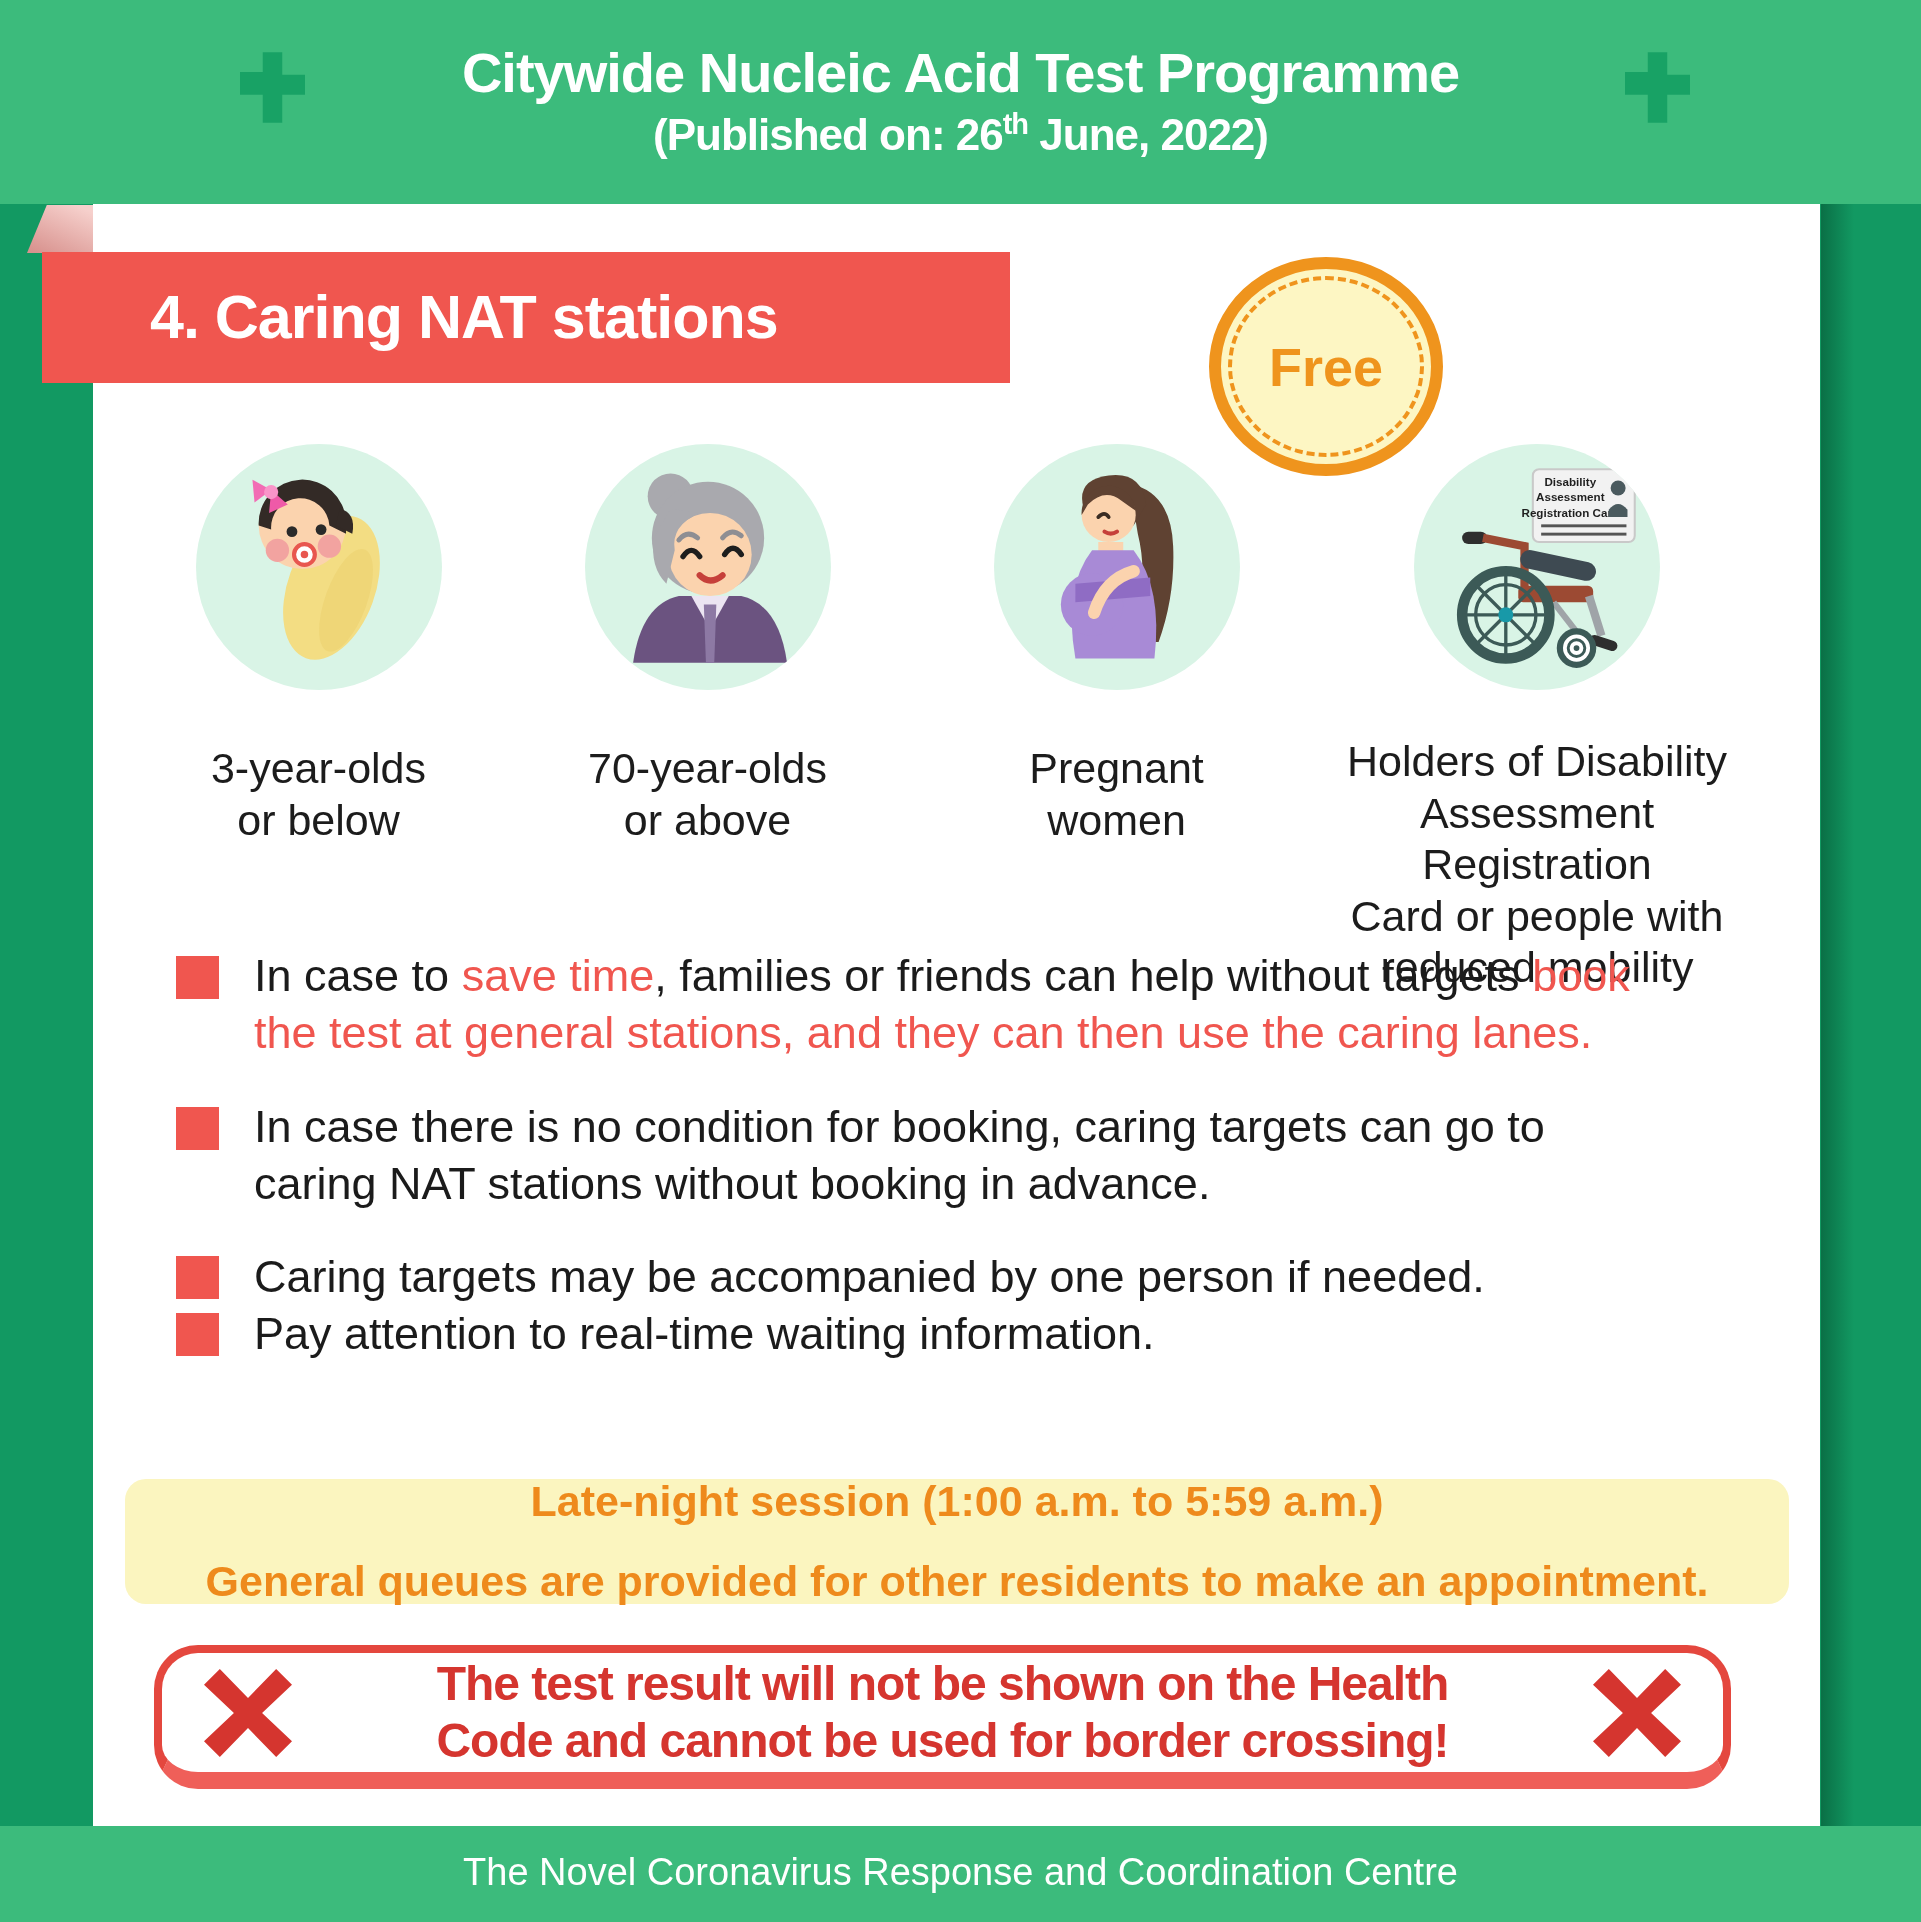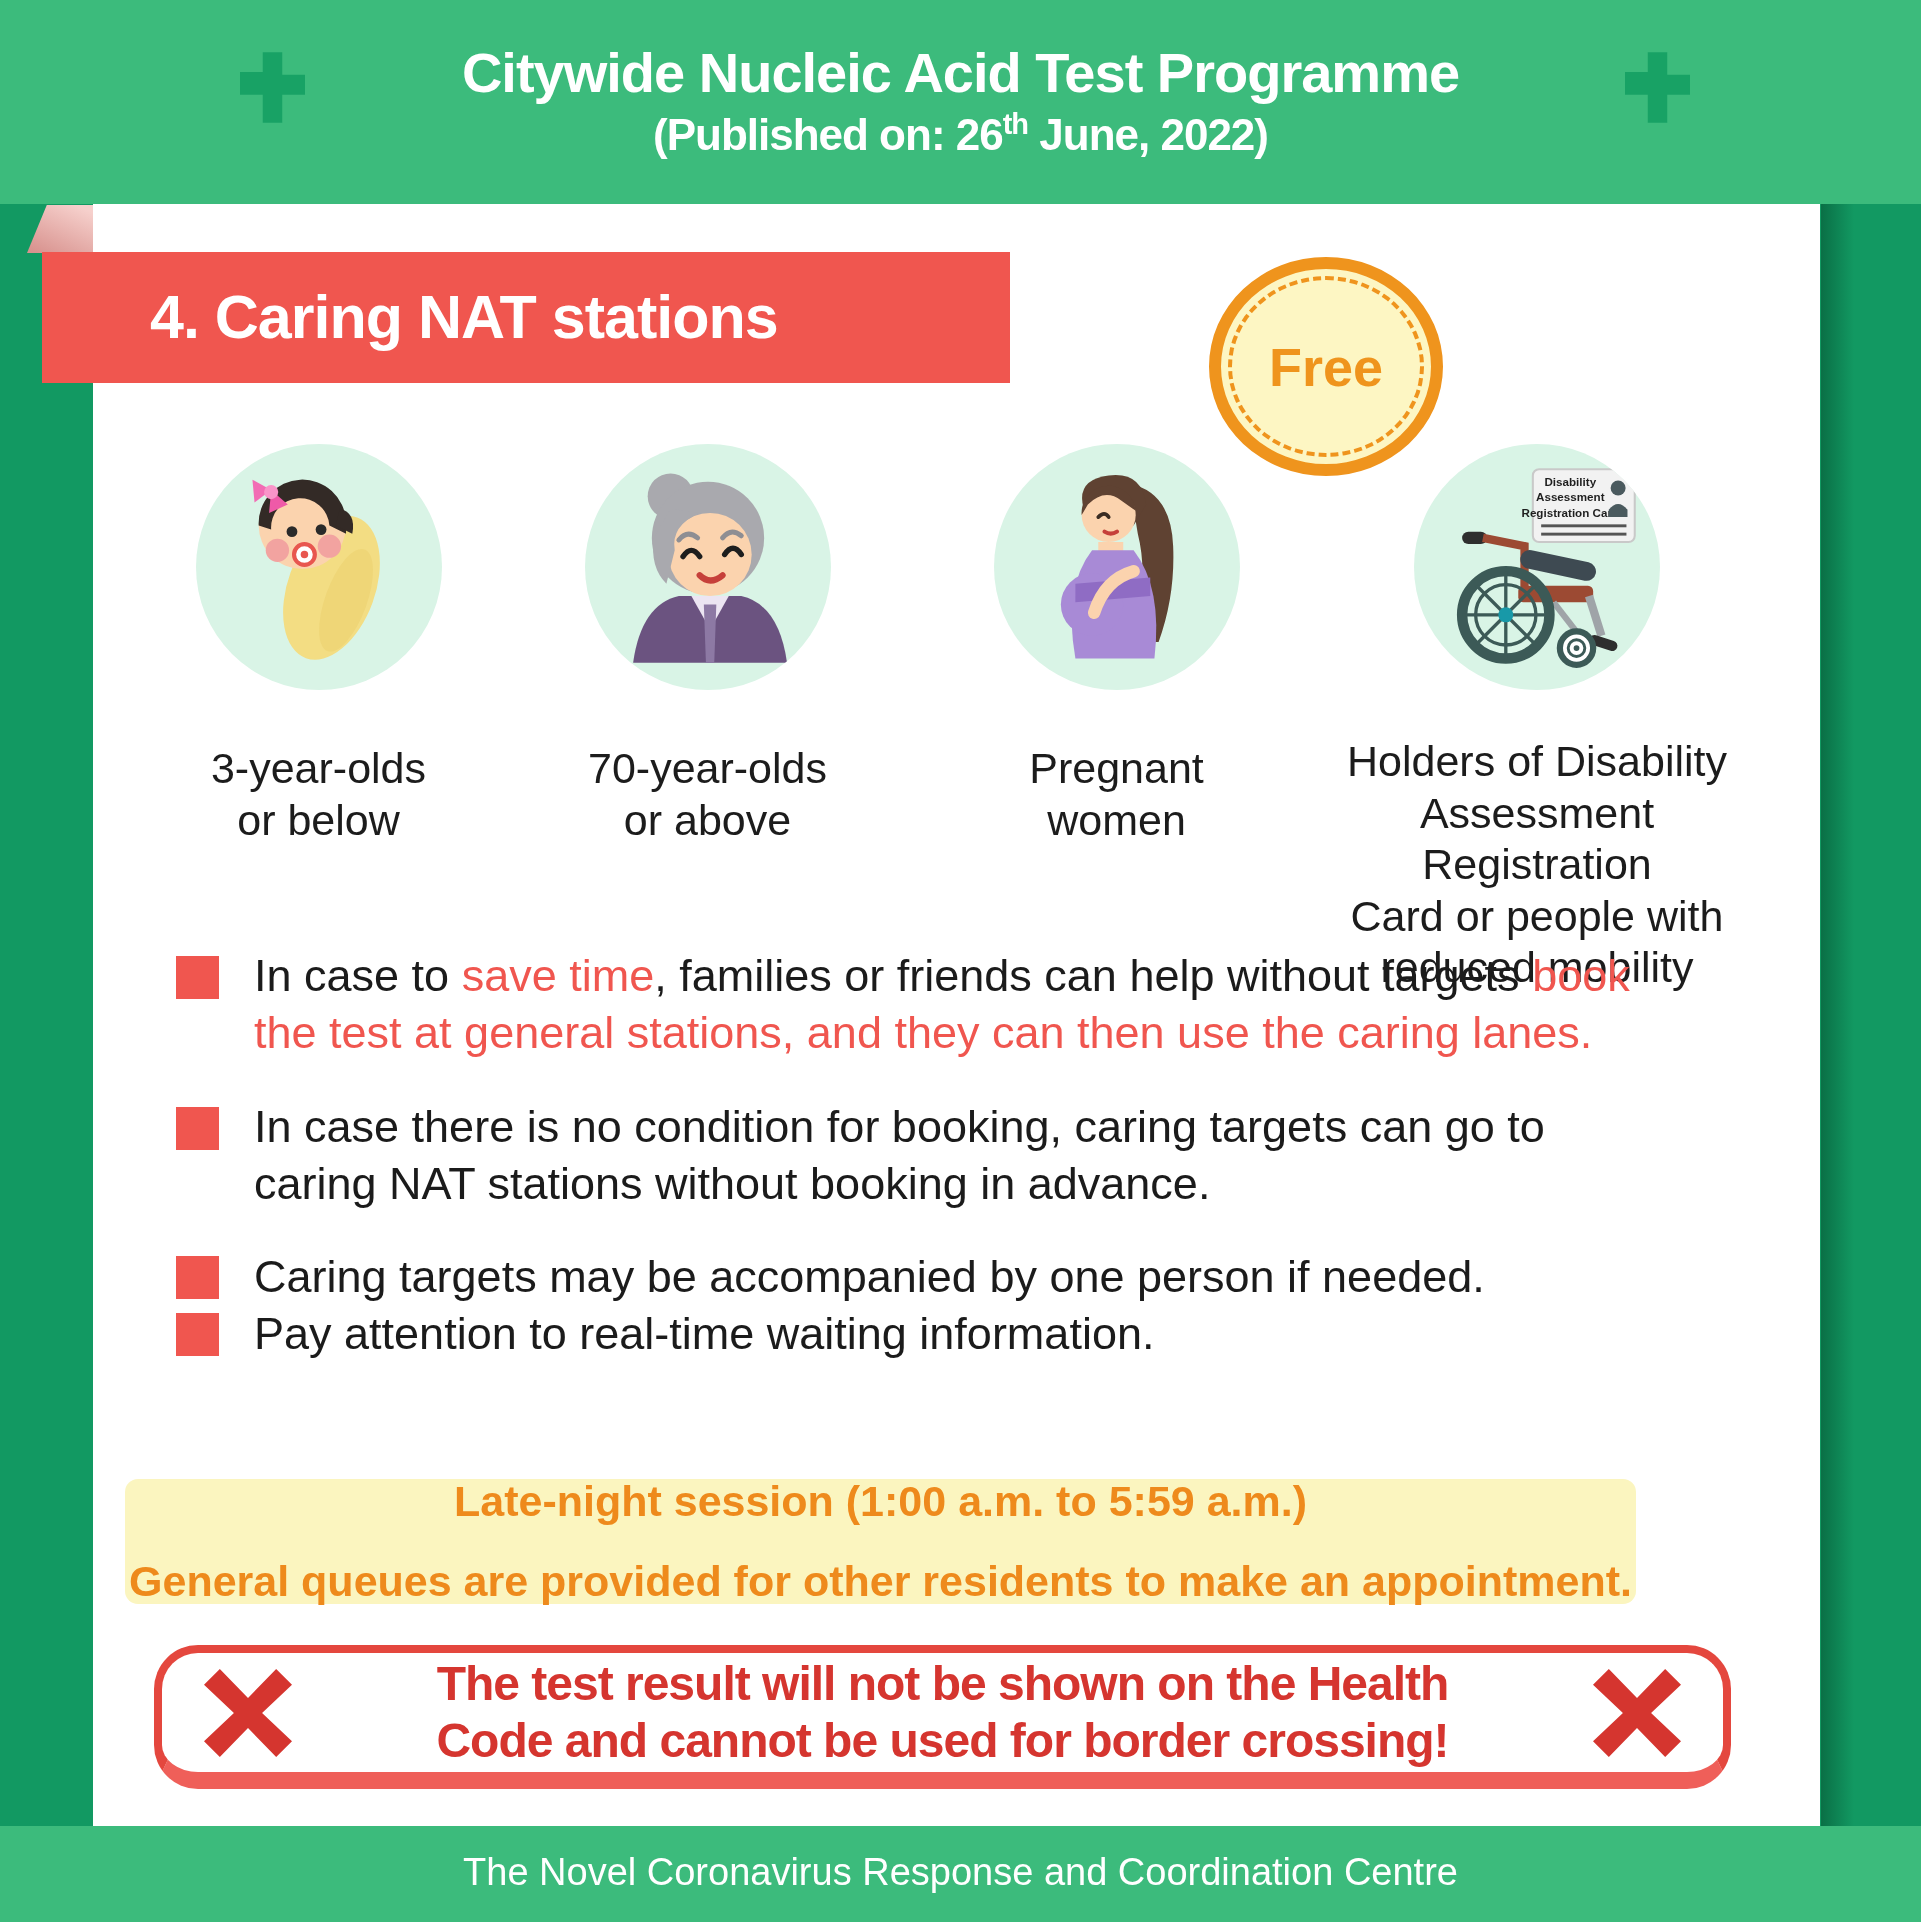--- a/index.html
+++ b/index.html
@@ -46,21 +46,21 @@
   .target-label{margin-top:52px;font-size:43px;line-height:1.22;color:#1c1c1c;white-space:pre-line;}
   .tc4 .target-label{margin-top:46px;line-height:1.2;}
   
   .bullets{position:absolute;left:176px;top:947px;width:1576px;}
   .bullet{display:flex;align-items:flex-start;}
   .bullet-marker{flex:none;width:43px;height:43px;background:#f0564f;margin-top:8.6px;}
   .bullet-text{margin-left:35px;font-size:45px;line-height:1.27;color:#1b1b1b;width:1422px;}
   .hl{color:#f0564f;}
   .mb1{margin-bottom:37px;} .mb2{margin-bottom:35px;} .mb3{margin-bottom:35px;}
   
-  .note{position:absolute;left:125px;top:1479px;width:1511px;height:125px;border-radius:13px;
+  .note{position:absolute;left:125px;top:1479px;width:1664px;height:125px;border-radius:21px;
     background:#fbf5bf;display:flex;flex-direction:column;align-items:center;justify-content:center;gap:28px;}
   .note-line{color:#ee8a1c;font-weight:bold;font-size:43px;line-height:1.2;text-align:center;}
   
   .warning{position:absolute;left:154px;top:1645px;width:1577px;height:144px;box-sizing:border-box;
     background:#ffffff;border:8.6px solid #e4473e;border-bottom:17.3px solid #ef5f59;
     border-radius:44px;display:flex;align-items:center;padding:0 42px;}
   .warning-x{flex:none;width:88px;height:88px;}
   .warning-text{flex:1;text-align:center;color:#d5352f;font-weight:bold;font-size:48px;
     line-height:1.18;white-space:pre-line;letter-spacing:-1px;}
   

